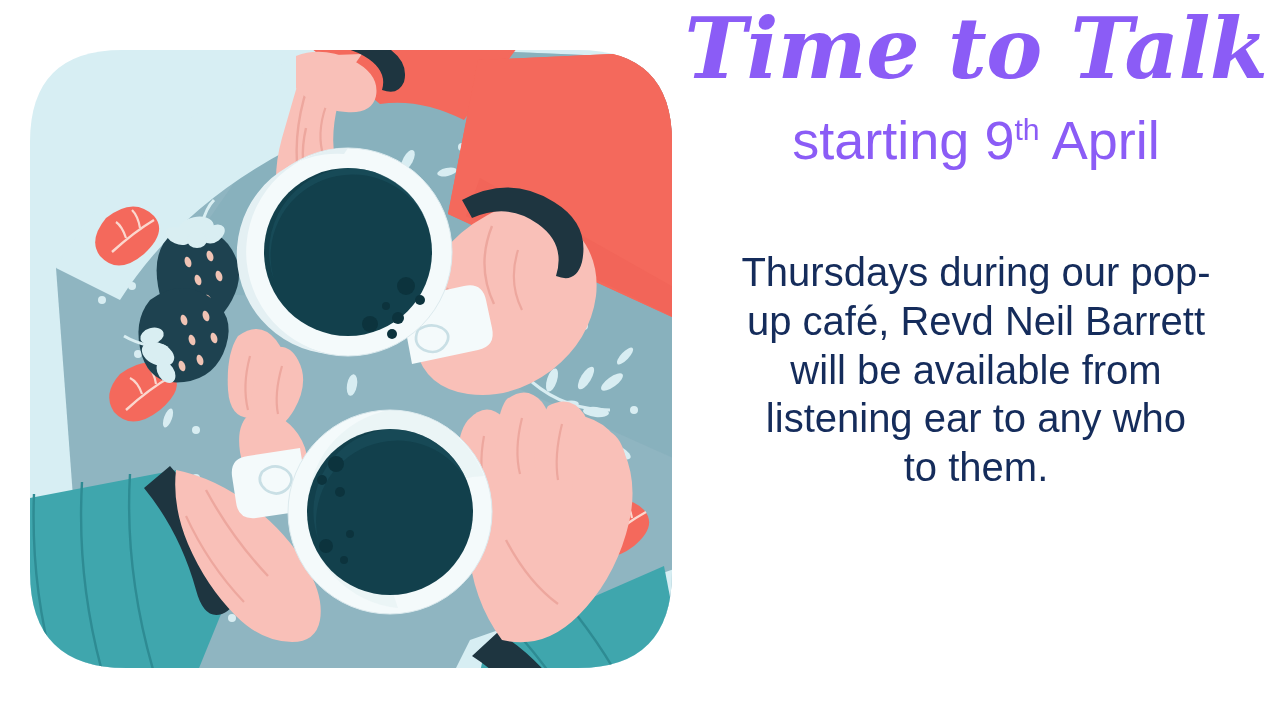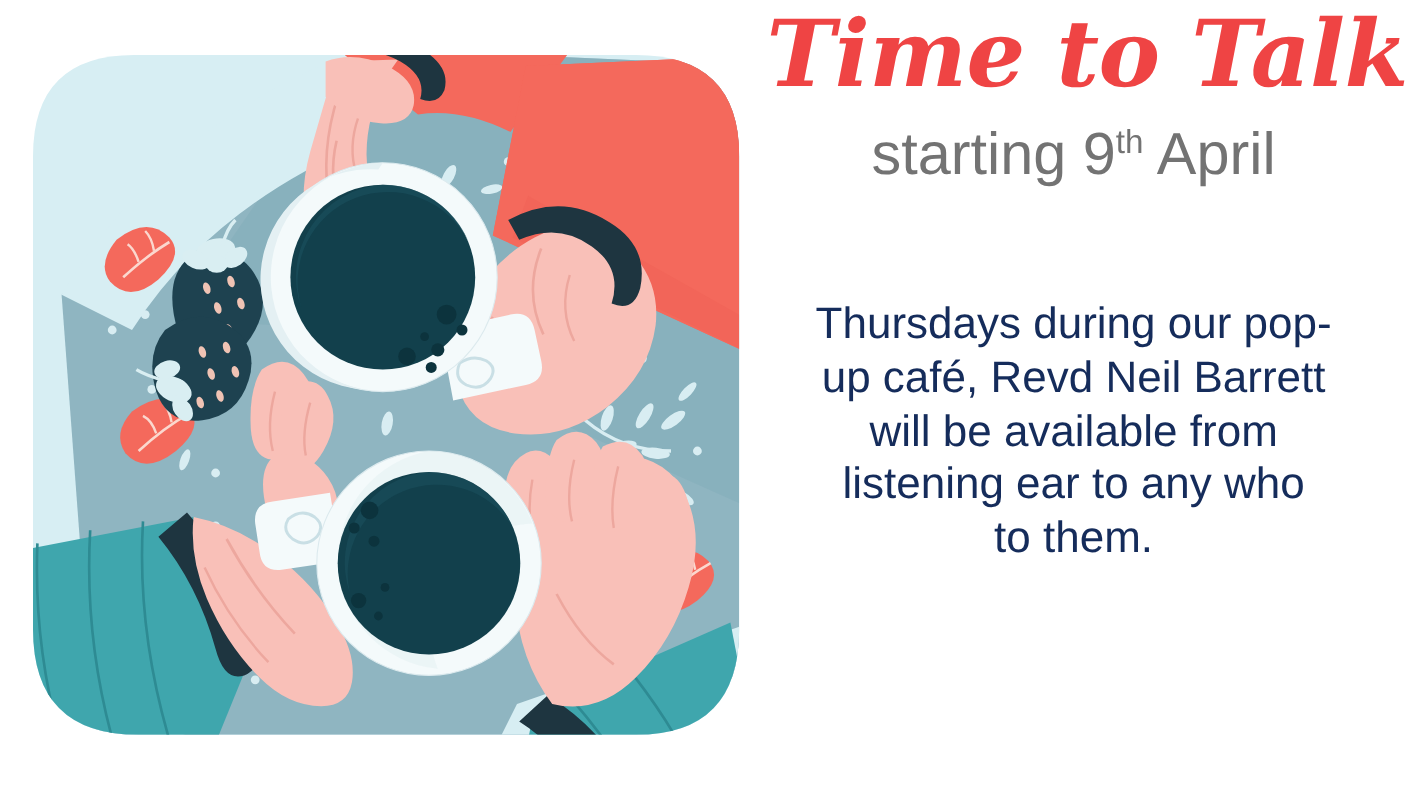--- a/index.html
+++ b/index.html
@@ -41,62 +41,61 @@
     top: 0px;
     width: 608px;
     height: 720px;
   }
 
   .title {
     position: absolute;
     left: 0px;
     top: 6px;
     width: 608px;
-    text-align: right;
+    text-align: center;
     font-family: "DejaVu Serif", serif;
     font-style: italic;
     font-weight: bold;
     font-size: 84px;
     line-height: 1.02;
     letter-spacing: -0.5px;
-    color: #ef4444;
+    color: #8b5cf6;
     white-space: nowrap;
   }
 
   .subtitle {
     position: absolute;
     left: 0px;
     top: 112px;
     width: 608px;
     text-align: center;
     font-family: "Liberation Sans", sans-serif;
     font-weight: normal;
     font-size: 54px;
     line-height: 1.05;
-    color: #737373;
+    color: #8b5cf6;
     white-space: nowrap;
   }
   .subtitle sup {
     font-size: 0.56em;
     vertical-align: super;
     line-height: 0;
   }
 
   .body-copy {
     position: absolute;
     left: 20px;
     top: 248px;
     width: 568px;
     text-align: center;
     font-family: "Liberation Sans", sans-serif;
     font-weight: normal;
     font-size: 40px;
     line-height: 1.22;
     color: #152C5B;
-    margin-top: 22px;
   }
   .body-line { display: block; }
 </style>
 </head>
 <body>
 
 <div class="poster">
 
   <div class="illustration-panel">
     <svg class="illustration-svg" viewBox="0 0 680 720" xmlns="http://www.w3.org/2000/svg">

